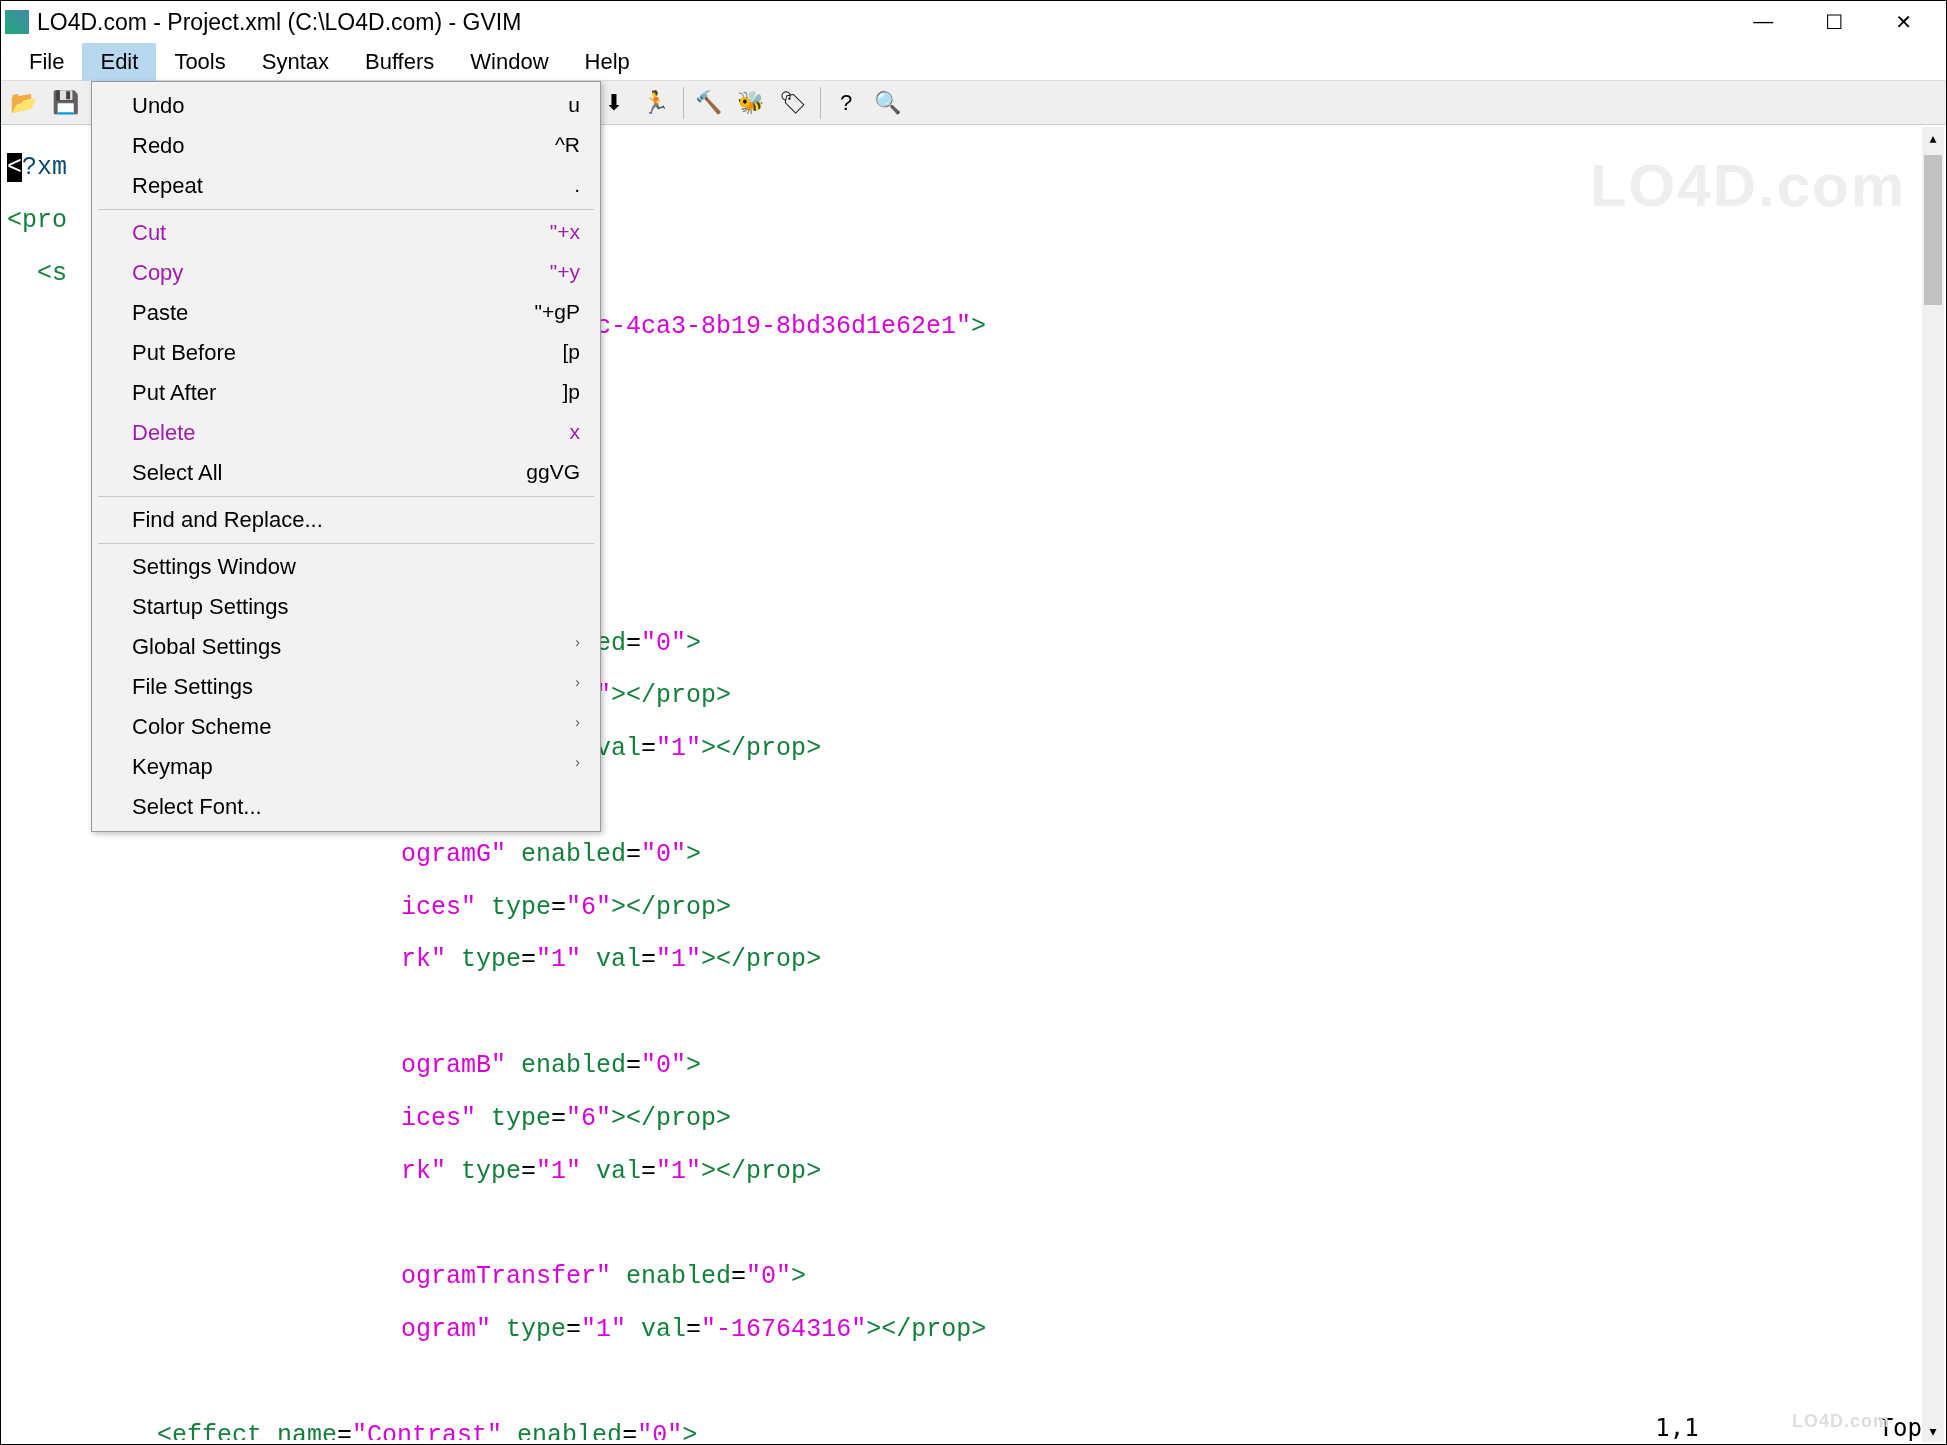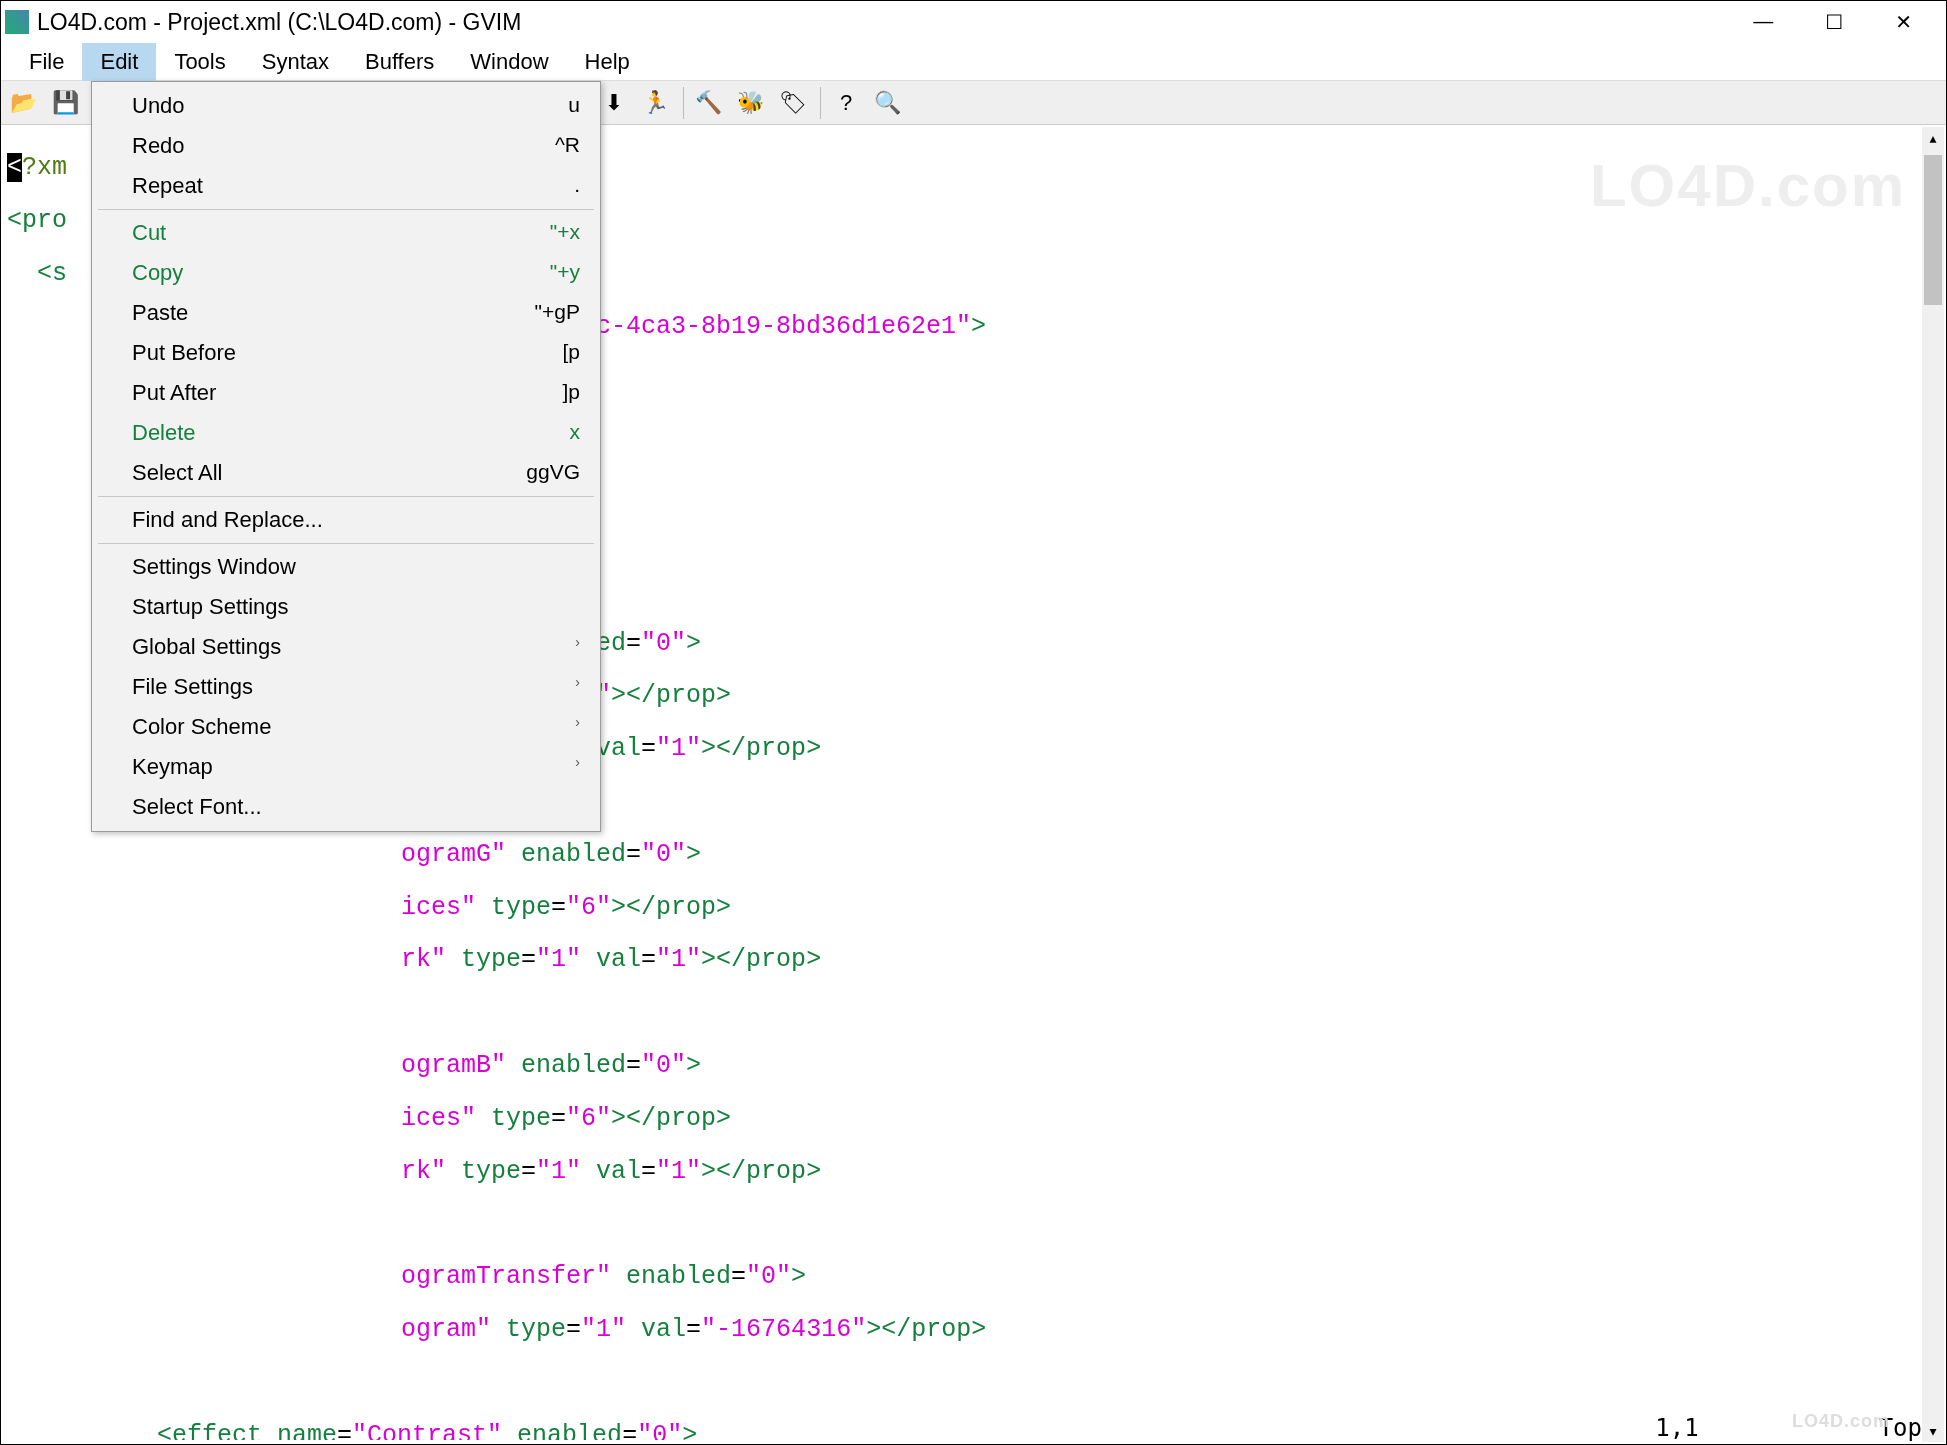--- a/index.html
+++ b/index.html
@@ -11,28 +11,28 @@
 .titlebar .wc span { font-size: 20px; font-family: sans-serif; }
 .menubar { height: 38px; display: flex; align-items: flex-start; padding: 0 10px; background: #fff; border-bottom: 1px solid #ddd; }
 .menubar .mi { padding: 6px 18px; font-size: 22px; cursor: default; }
 .menubar .mi.active { background: #b8d8f0; }
 .toolbar { height: 44px; background: #efefef; border-bottom: 1px solid #ccc; display: flex; align-items: center; padding: 0 6px; gap: 8px; }
 .toolbar .grp { display: flex; gap: 8px; padding-right: 10px; border-right: 1px solid #bbb; }
 .toolbar .grp:last-child { border-right: none; }
 .toolbar .tb { width: 34px; height: 32px; display: flex; align-items: center; justify-content: center; font-size: 22px; cursor: default; }
 .dropdown { position: absolute; left: 90px; top: 80px; width: 510px; background: #f2f2f2; border: 1px solid #9a9a9a; box-shadow: 2px 2px 6px rgba(0,0,0,0.25); z-index: 50; padding: 4px 0; }
 .dropdown .row { display: flex; align-items: flex-start; padding: 7px 20px 7px 40px; font-size: 22px; color: #000; position: relative; }
-.dropdown .row.disabled { color: #15803d; }
+.dropdown .row.disabled { color: #a21caf; }
 .dropdown .row .sc { margin-left: auto; font-size: 21px; }
 .dropdown .row .sub { margin-left: auto; font-size: 14px; color: #555; }
 .dropdown hr { border: none; border-top: 1px solid #c8c8c8; margin: 3px 6px; }
 .editor { position: absolute; left: 6px; top: 128px; right: 28px; bottom: 4px; font-family: "Consolas","Courier New",monospace; font-size: 25px; line-height: 26.4px; white-space: pre; overflow: hidden; }
 .editor .ln { height: 26.4px; }
 .t-teal { color: #15803d; }
-.t-blue { color: #4d7c0f; }
+.t-blue { color: #0c4a6e; }
 .t-mag  { color: #d800d8; }
 .cursor { background: #000; color: #fff; }
 .statusbar { position: absolute; bottom: 2px; right: 24px; font-family: "Consolas",monospace; font-size: 24px; display: flex; gap: 180px; }
 .scrollbar { position: absolute; right: 2px; top: 126px; width: 22px; bottom: 2px; background: #f0f0f0; }
 .scrollbar .up, .scrollbar .down { height: 22px; text-align: center; font-size: 14px; line-height: 22px; }
 .scrollbar .thumb { position: absolute; top: 28px; width: 18px; left: 2px; height: 150px; background: #c2c2c2; }
 .watermark { position: absolute; right: 40px; top: 150px; font-size: 60px; color: #eee; font-weight: 700; letter-spacing: 2px; pointer-events: none; z-index: 1; }
 .watermark2 { position: absolute; right: 56px; bottom: 12px; font-size: 18px; color: #ddd; font-weight: 600; letter-spacing: 1px; pointer-events: none; }
 </style>
 </head>

